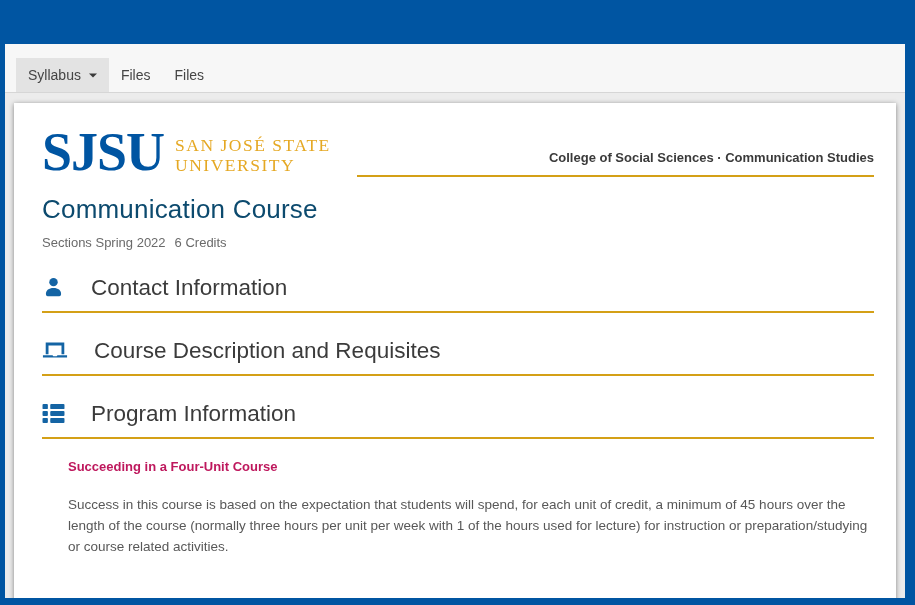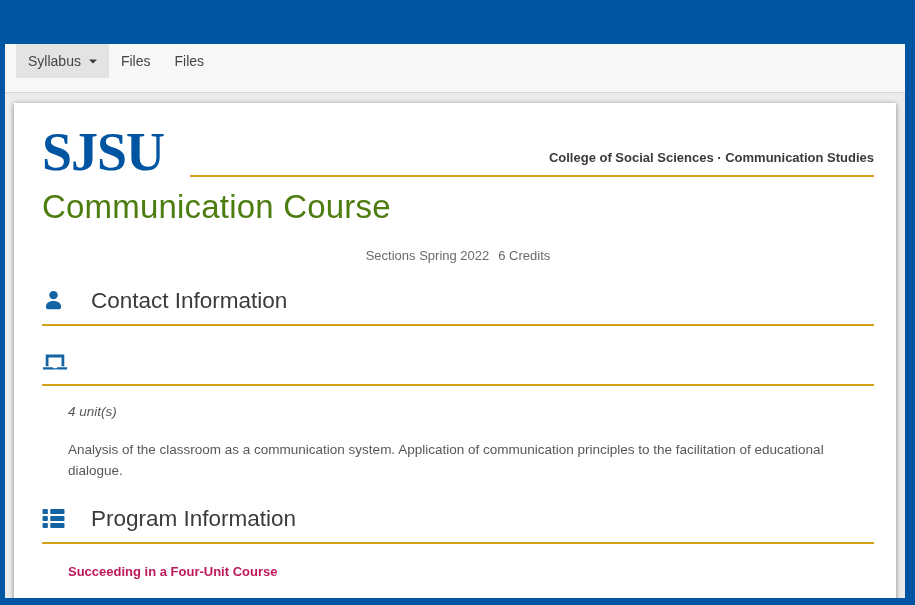--- a/index.html
+++ b/index.html
@@ -21,21 +21,21 @@
     background: #ececec;
     overflow: hidden;
   }
 
   
   .tabbar {
     height: 49px;
     background: #f7f7f7;
     border-bottom: 1px solid #d6d6d6;
     display: flex;
-    align-items: flex-start;
+    align-items: flex-end;
     padding-left: 11px;
   }
   .tab {
     font-size: 14px;
     color: #454545;
     padding: 9px 12px;
     cursor: pointer;
     display: flex;
     align-items: center;
     white-space: nowrap;
@@ -86,33 +86,32 @@
     border-bottom: 2px solid #D4A017;
     padding-bottom: 10px;
     text-align: right;
     font-size: 13px;
     font-weight: bold;
     color: #3a3a3a;
     white-space: nowrap;
   }
 
   .course-title {
-    margin-top: 11px;
-    font-size: 33px;
+    margin-top: 17px;
+    font-size: 26px;
     font-weight: 400;
-    color: #4d7c0f;
+    color: #0c4a6e;
     letter-spacing: 0.2px;
   }
   .course-meta {
-    margin-top: 22px;
+    margin-top: 10px;
     font-size: 13px;
     color: #6a6a6a;
     display: flex;
     gap: 9px;
-    justify-content: center;
   }
 
   
   .section h2 {
     display: flex;
     align-items: center;
     gap: 26px;
     margin-top: 25px;
     padding-bottom: 10px;
     border-bottom: 2px solid #D4A017;
@@ -160,20 +159,24 @@
       <div class="tab">
         <span>Files</span>
       </div>
     </nav>
 
     <main class="card">
 
       <div class="masthead">
         <div class="logo">
           <span class="logo-acronym">SJSU</span>
+          <span class="logo-words">
+            <span>SAN JOSÉ STATE</span>
+            <span>UNIVERSITY</span>
+          </span>
         </div>
         <div class="college">
           <span>College of Social Sciences · Communication Studies</span>
         </div>
       </div>
 
       <h1 class="course-title">Communication Course</h1>
 
       <div class="course-meta">
         <span>Sections Spring 2022</span>
@@ -193,25 +196,22 @@
       </section>
 
       <section class="section">
         <h2>
           <span class="sicon">
             <svg width="26" height="23" viewBox="0 0 28 24">
               <path d="M4 3.5h20v12.5h-3V6.5H7v9.5H4z"></path>
               <path d="M1 17h10.3l0.9 1.3h3.6l0.9-1.3H27v2.6H1z"></path>
             </svg>
           </span>
+          <span>Course Description and Requisites</span>
         </h2>
-        <div class="section-body">
-          <p class="units">4 unit(s)</p>
-          <p class="bodytext">Analysis of the classroom as a communication system. Application of communication principles to the facilitation of educational dialogue.</p>
-        </div>
       </section>
 
       <section class="section">
         <h2>
           <span class="sicon">
             <svg width="23" height="21" viewBox="0 0 24 22">
               <rect x="0.5" y="1" width="5.6" height="5.4" rx="1"></rect>
               <rect x="8.6" y="1" width="14.9" height="5.4" rx="1"></rect>
               <rect x="0.5" y="8.3" width="5.6" height="5.4" rx="1"></rect>
               <rect x="8.6" y="8.3" width="14.9" height="5.4" rx="1"></rect>

